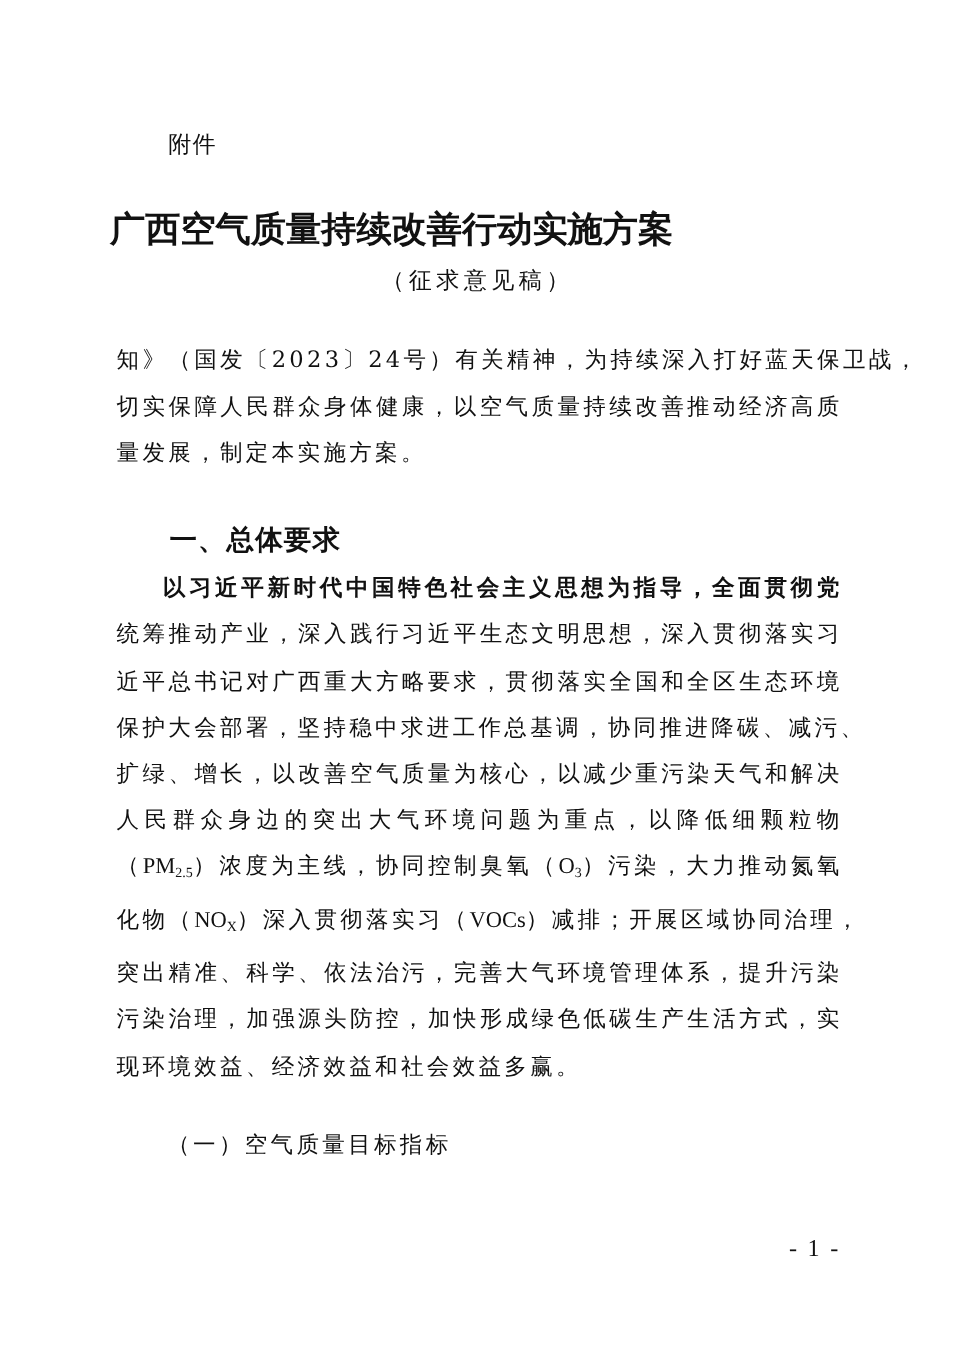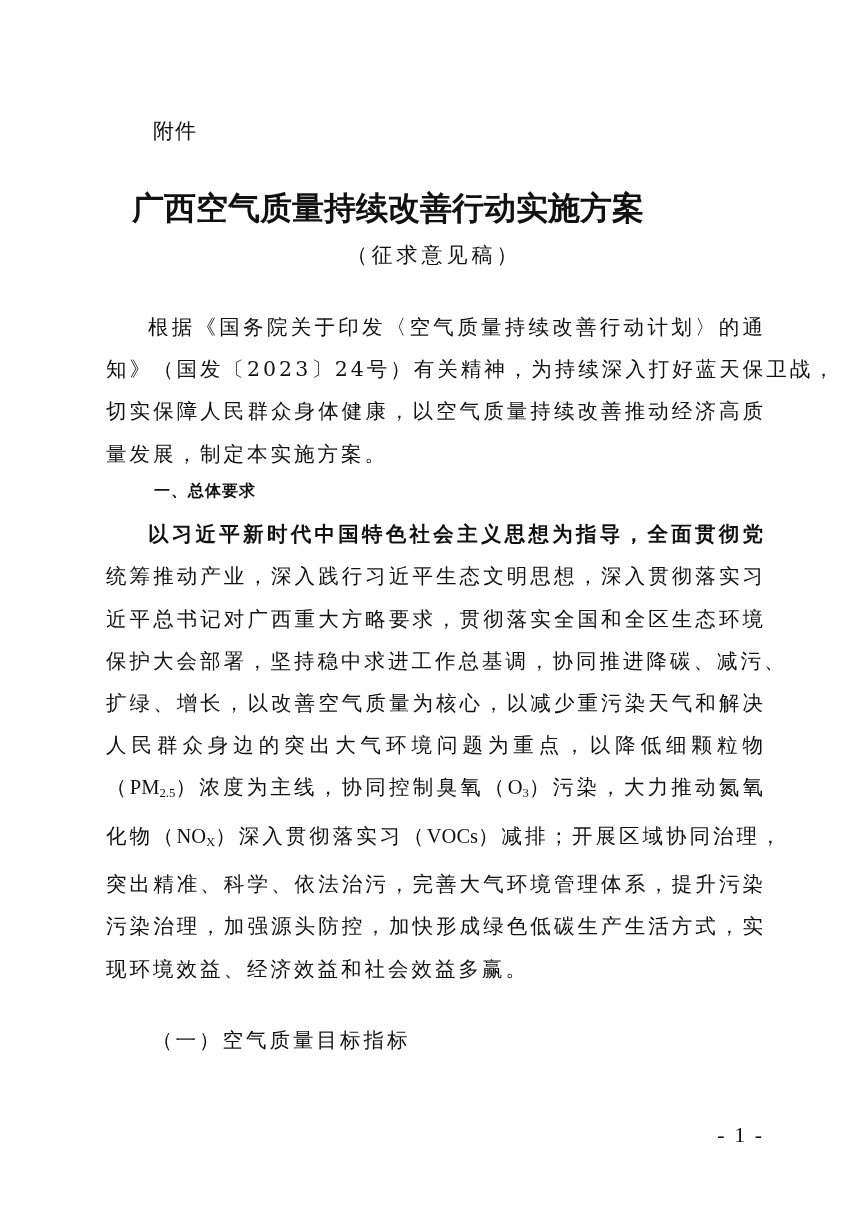--- a/index.html
+++ b/index.html
@@ -34,21 +34,20 @@
       position: absolute;
       left: 0;
       width: 712px;
       top: 186px;
       text-align: center;
       font-family: "DejaVu Serif", "Liberation Serif", serif;
       font-weight: bold;
       font-size: 32px;
       line-height: 44px;
       letter-spacing: 0px;
-      padding-left: 32px;
     }
     .doc-subtitle {
       position: absolute;
       left: 0;
       width: 868px;
       top: 240px;
       text-align: center;
       font-size: 21px;
       line-height: 30px;
       letter-spacing: 4px;
@@ -65,23 +64,23 @@
     .para-line {
       display: block;
       white-space: nowrap;
       text-align: justify;
       text-align-last: justify;
     }
     .para-line.last {
       text-align-last: left;
     }
     .heading1 {
-      font-family: Liberation Mono, monospace;
+      font-family: Liberation Serif, serif;
       font-weight: bold;
-      font-size: 16px;
+      font-size: 25px;
       letter-spacing: 1px;
       margin: 0;
       padding-left: 48px;
       line-height: 42.2px;
     }
     .heading2 {
       margin: 0;
       padding-left: 46px;
       line-height: 42.2px;
       letter-spacing: 3px;
@@ -110,21 +109,20 @@
 
 <div class="page">
 
   <div class="attachment-label">附件</div>
 
   <div class="doc-title">广西空气质量持续改善行动实施方案</div>
 
   <div class="doc-subtitle">（征求意见稿）</div>
 
   <div class="body-text" style="top: 306px;">
-    <span class="para-line" style="padding-left: 42px;">根据《国务院关于印发〈空气质量持续改善行动计划〉的通</span>
     <span class="para-line">知》（国发〔2023〕24号）有关精神，为持续深入打好蓝天保卫战，</span>
     <span class="para-line">切实保障人民群众身体健康，以空气质量持续改善推动经济高质</span>
     <span class="para-line last">量发展，制定本实施方案。</span>
   </div>
 
   <div class="body-text" style="top: 471px;">
     <h2 class="heading1">一、总体要求</h2>
     <span class="para-line" style="padding-left: 42px; font-weight: bold;">以习近平新时代中国特色社会主义思想为指导，全面贯彻党</span>
     <span class="para-line">统筹推动产业，深入践行习近平生态文明思想，深入贯彻落实习</span>
     <span class="para-line">近平总书记对广西重大方略要求，贯彻落实全国和全区生态环境</span>

